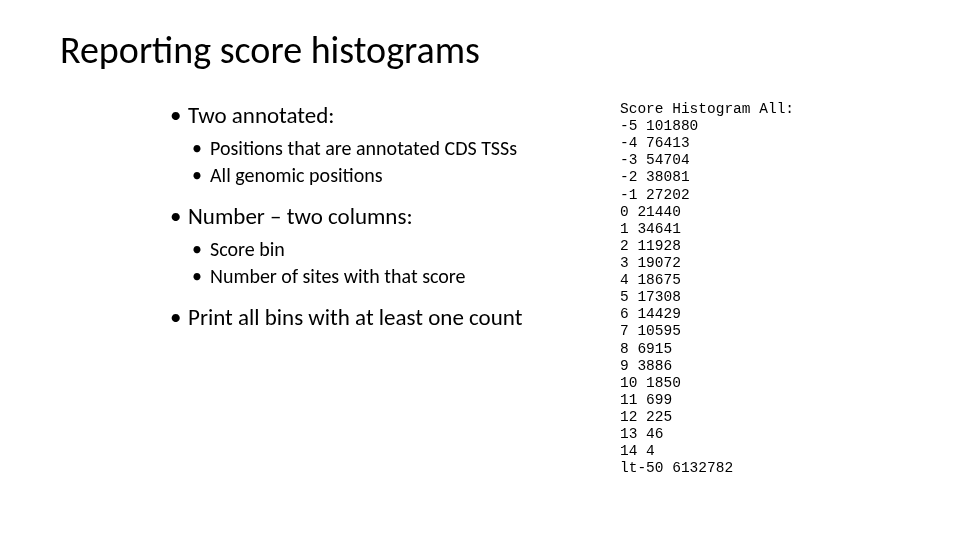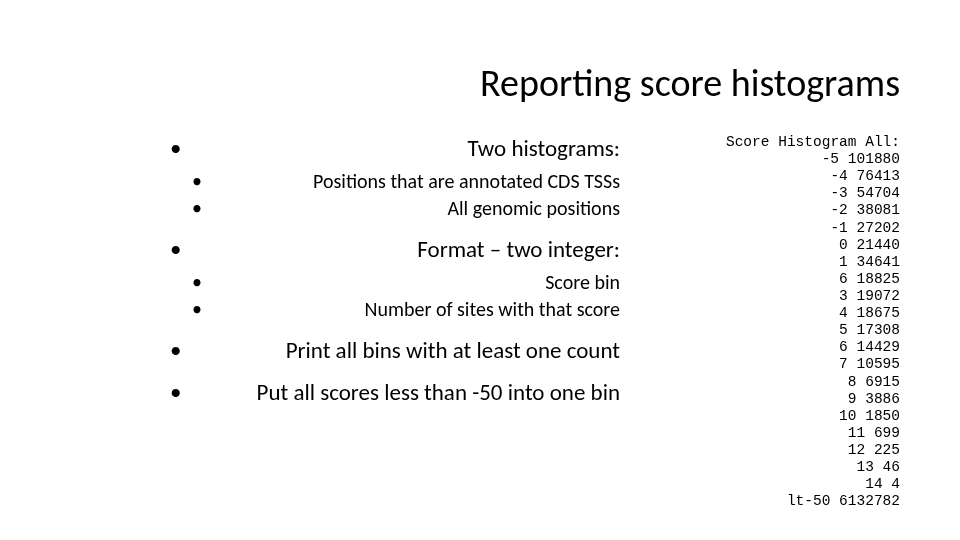--- a/index.html
+++ b/index.html
@@ -6,22 +6,21 @@
   body {
     width: 960px;
     height: 540px;
     background: #ffffff;
     font-family: Calibri, "Segoe UI", Arial, sans-serif;
     color: #000;
     position: relative;
     overflow: hidden;
   }
   .slide {
-    padding: 60px 60px 20px 60px;
-    text-align: right;
+    padding: 27px 60px 20px 60px;
   }
   .title {
     font-size: 38px;
     font-weight: 400;
     margin-bottom: 28px;
     letter-spacing: 0px;
   }
   .content {
     display: flex;
     flex-direction: row;
@@ -74,47 +73,44 @@
 </style>
 </head>
 <body>
 
 <div class="slide">
   <div class="title">Reporting score histograms</div>
   <div class="content">
     <div class="left">
       <ul>
         <li class="grp">
-          <div class="b1">Two histograms:</div>
+          <div class="b1">Two annotated:</div>
           <div class="b2">Positions that are annotated CDS TSSs</div>
           <div class="b2">All genomic positions</div>
         </li>
         <li class="grp">
-          <div class="b1">Format – two integer:</div>
+          <div class="b1">Number – two columns:</div>
           <div class="b2">Score bin</div>
           <div class="b2">Number of sites with that score</div>
         </li>
         <li class="grp">
           <div class="b1">Print all bins with at least one count</div>
-        </li>
-        <li class="grp">
-          <div class="b1">Put all scores less than -50 into one bin</div>
         </li>
       </ul>
     </div>
     <div class="right">
       <div class="mono"><span>Score Histogram All:</span>
 <span>-5 101880</span>
 <span>-4 76413</span>
 <span>-3 54704</span>
 <span>-2 38081</span>
 <span>-1 27202</span>
 <span>0 21440</span>
 <span>1 34641</span>
-<span>6 18825</span>
+<span>2 11928</span>
 <span>3 19072</span>
 <span>4 18675</span>
 <span>5 17308</span>
 <span>6 14429</span>
 <span>7 10595</span>
 <span>8 6915</span>
 <span>9 3886</span>
 <span>10 1850</span>
 <span>11 699</span>
 <span>12 225</span>

